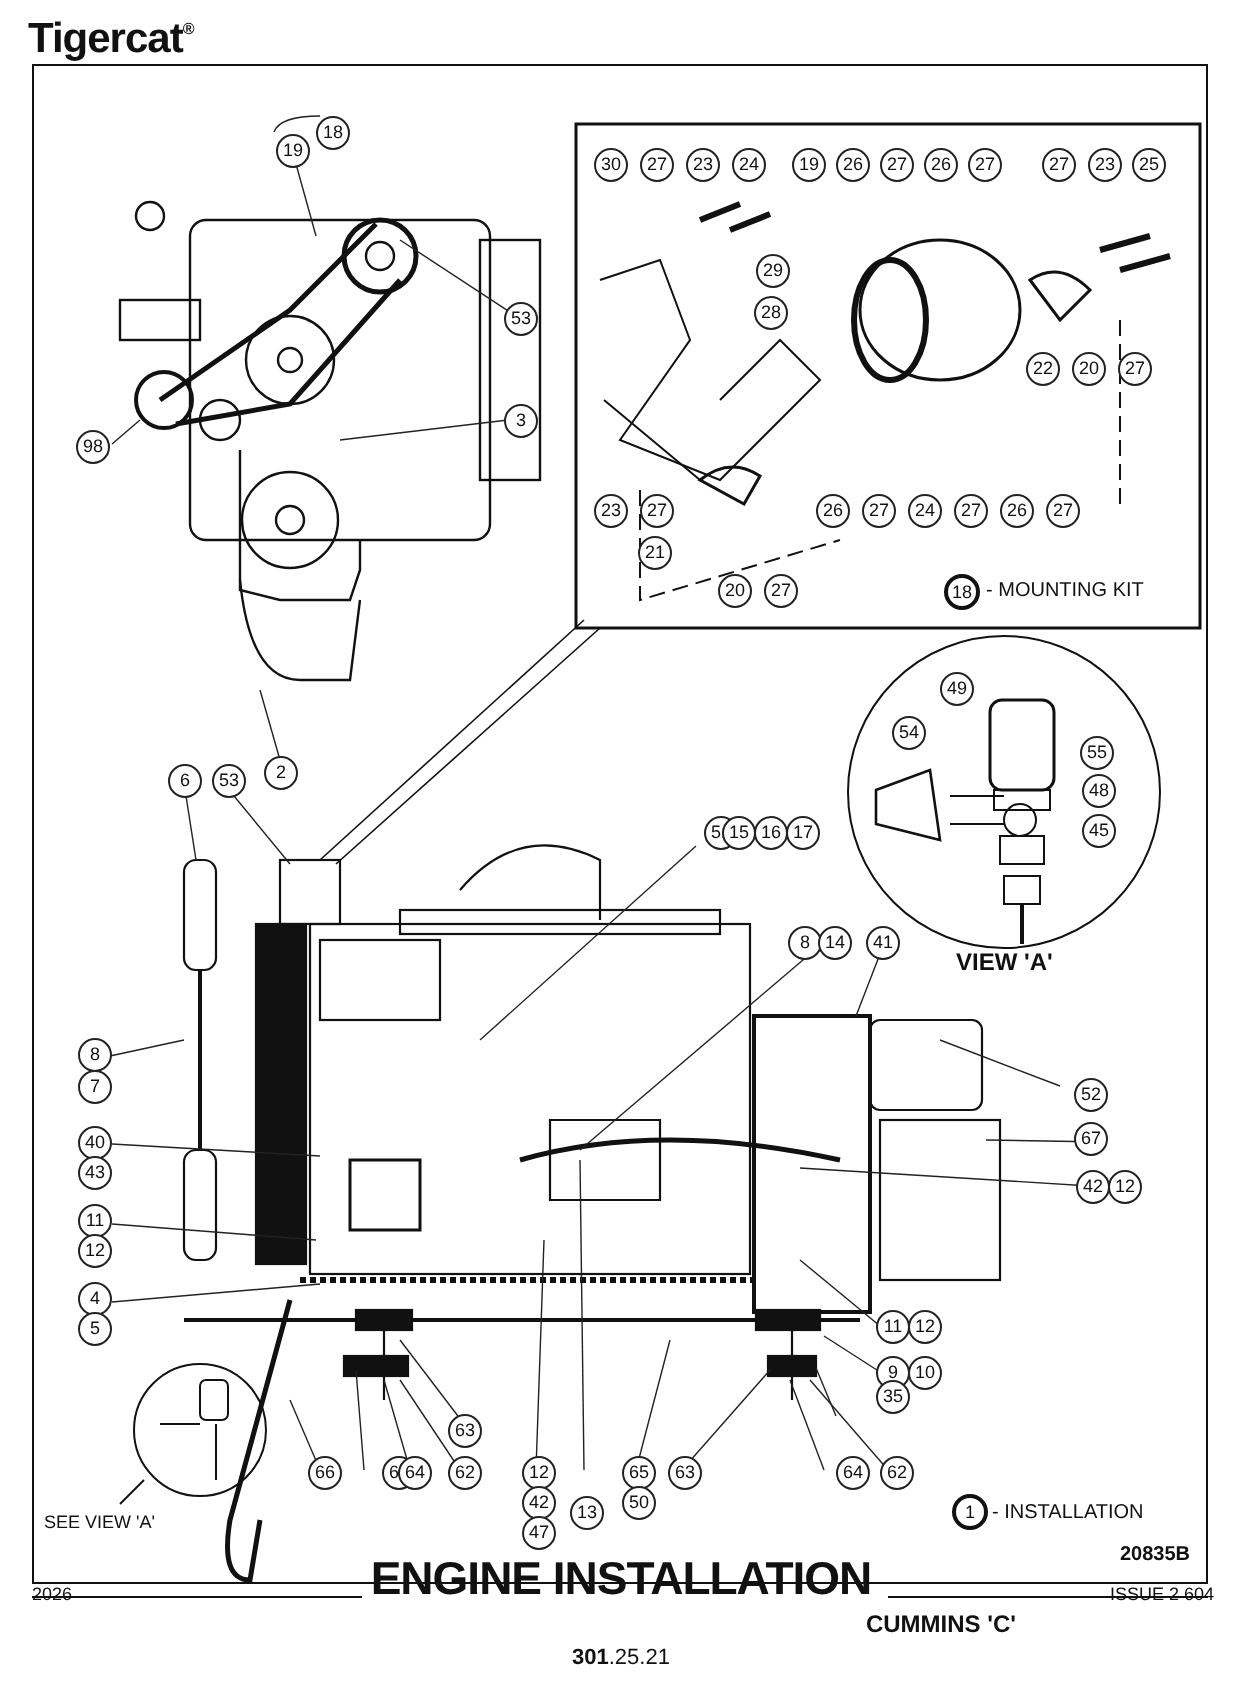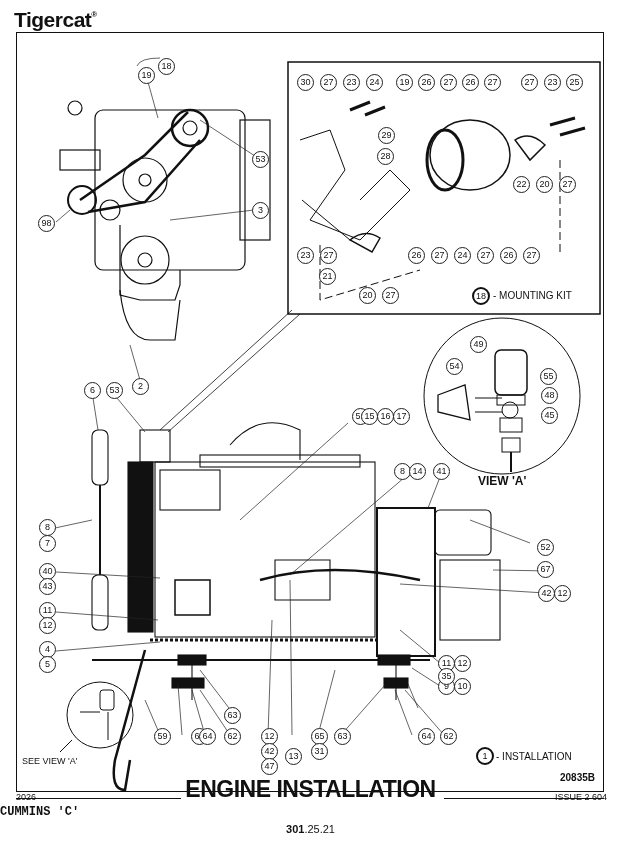--- a/index.html
+++ b/index.html
@@ -9,21 +9,21 @@
   .frame { position:absolute; left:16px; top:32px; width:588px; height:760px; border:1.5px solid #111; box-sizing:border-box; }
   svg.art { position:absolute; left:0; top:0; }
   .callout { position:absolute; width:15px; height:15px; border:1px solid #222; border-radius:50%; font-size:9px; line-height:15px; text-align:center; background:#fff; box-sizing:content-box; }
   .label { position:absolute; font-size:10px; font-weight:normal; }
   .view-a { position:absolute; left:478px; top:474px; font-size:12px; font-weight:bold; }
   .kit-marker, .inst-marker { position:absolute; width:14px; height:14px; border:2px solid #111; border-radius:50%; font-size:9px; line-height:14px; text-align:center; }
   .see-view { position:absolute; left:22px; top:756px; font-size:9px; }
   .fig-no { position:absolute; left:560px; top:772px; font-size:10px; font-weight:bold; }
   .title-line { position:absolute; top:798px; height:1px; background:#111; }
   .title { position:absolute; left:0; width:621px; top:776px; text-align:center; font-size:23px; font-weight:bold; letter-spacing:-0.5px; }
-  .subtitle { position:absolute; left:0; width:508px; top:805px; text-align:left; font-size:12px; font-weight:bold;font-family:Liberation Mono, monospace; }
+  .subtitle { position:absolute; left:0; width:508px; top:805px; text-align:right; font-size:12px; font-weight:bold; }
   .code { position:absolute; left:0; width:621px; top:823px; text-align:center; font-size:11px; }
   .page-left { position:absolute; left:16px; top:792px; font-size:9px; }
   .issue { position:absolute; right:14px; top:792px; font-size:9px; }
 </style>
 </head>
 <body>
 
 <div class="brand"><span>Tigercat</span><sup>®</sup></div>
 
 <div class="frame"></div>
@@ -220,33 +220,33 @@
 <div class="callout" style="left:433px;top:463px">41</div>
 
 <div class="callout" style="left:537px;top:539px">52</div>
 <div class="callout" style="left:537px;top:561px">67</div>
 <div class="callout" style="left:538px;top:585px">42</div>
 <div class="callout" style="left:554px;top:585px">12</div>
 <div class="callout" style="left:438px;top:655px">11</div>
 <div class="callout" style="left:454px;top:655px">12</div>
 <div class="callout" style="left:438px;top:678px">9</div>
 <div class="callout" style="left:454px;top:678px">10</div>
-<div class="callout" style="left:438px;top:668px">35</div>
-
-<div class="callout" style="left:154px;top:728px">59</div>
+<div class="callout" style="left:438px;top:690px">35</div>
+
+<div class="callout" style="left:154px;top:728px">66</div>
 <div class="callout" style="left:191px;top:728px">61</div>
 <div class="callout" style="left:199px;top:728px">64</div>
 <div class="callout" style="left:224px;top:728px">62</div>
 <div class="callout" style="left:224px;top:707px">63</div>
 <div class="callout" style="left:261px;top:728px">12</div>
 <div class="callout" style="left:261px;top:743px">42</div>
 <div class="callout" style="left:261px;top:758px">47</div>
 <div class="callout" style="left:285px;top:748px">13</div>
 <div class="callout" style="left:311px;top:728px">65</div>
-<div class="callout" style="left:311px;top:743px">31</div>
+<div class="callout" style="left:311px;top:743px">50</div>
 <div class="callout" style="left:334px;top:728px">63</div>
 <div class="callout" style="left:418px;top:728px">64</div>
 <div class="callout" style="left:440px;top:728px">62</div>
 
 <div class="see-view">SEE VIEW 'A'</div>
 
 <div class="inst-marker" style="left:476px;top:747px">1</div>
 <div class="label" style="left:496px;top:751px">- INSTALLATION</div>
 
 <div class="fig-no">20835B</div>

